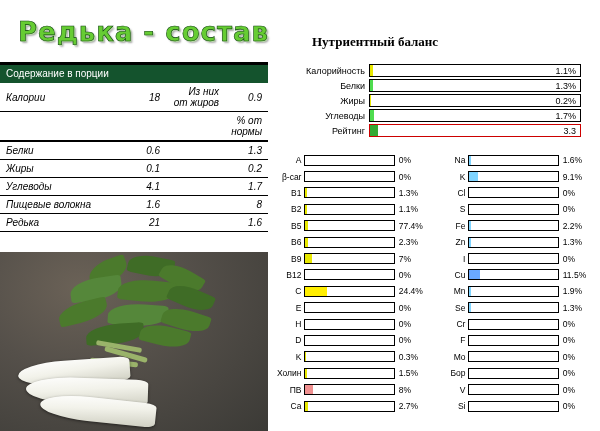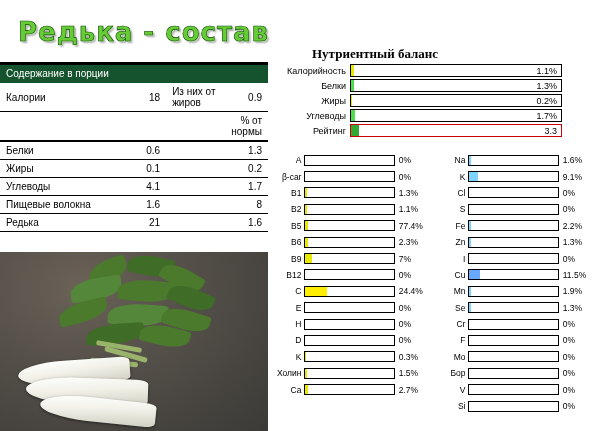--- a/index.html
+++ b/index.html
@@ -33,29 +33,29 @@
   #facts{
     position:absolute;left:0;top:62px;width:268px;
     background:#ffffff;
     border-top:3px solid #000;
   }
   #facts .hdr{
     background:#14532d;color:#fff;font-size:10px;
     padding:3px 6px 4px 6px;
   }
   #facts table{
-    border-collapse:collapse;width:100%;font-size:10px;
+    border-collapse:collapse;width:100%;font-size:10px;font-style:italic;
   }
   #facts td{
     padding:3px 6px;border-bottom:1px solid #000;
   }
   .r{text-align:right;}
   .c-lbl{width:46%;}
   .c-v1{width:16%;text-align:right;}
-  .c-mid{width:22%;}
+  .c-mid{width:22%;text-align:right;}
   .c-v2{width:16%;text-align:right;margin-top:11px;}
   #facts .normrow td{border-bottom:2px solid #000;}
   
   #photo{
     position:absolute;left:0;top:252px;width:268px;height:179px;
     background:
       radial-gradient(ellipse at 30% 20%, #6b6257 0%, #55504a 40%, #3b3a36 100%);
     overflow:hidden;
   }
   .leafgrp{position:absolute;}
@@ -67,26 +67,26 @@
   .stem{position:absolute;background:#9ab36a;border-radius:2px;}
   .radish{
     position:absolute;
     background:linear-gradient(175deg,#ffffff 0%, #f2f2ea 45%, #cfcfc2 100%);
     border-radius:50% 12% 12% 50%/60% 20% 20% 60%;
     box-shadow:0 1px 3px rgba(0,0,0,.5);
   }
   
   #right{position:absolute;left:272px;top:0;width:328px;height:431px;}
   #nb-title{
-    position:absolute;left:40px;top:46px;
+    position:absolute;left:40px;top:34px;
     font-size:13px;font-weight:bold;font-family:"Liberation Serif",serif;
   }
   
   #macro{position:absolute;left:0px;top:63px;width:328px;}
-  .mrow{height:15px;display:flex;align-items:center;margin-bottom:0px;}
+  .mrow{height:15px;display:flex;align-items:center;margin-bottom:0px;justify-content:center;}
   .mlbl{width:74px;text-align:right;padding-right:4px;font-size:9px;}
   .mbarbox{
     position:relative;width:212px;height:13px;border:1px solid #000;
     background:#fff;box-sizing:border-box;
   }
   .mbarbox.hl{border:1px solid #cc0000;}
   .mfill{position:absolute;left:0;top:0;bottom:0;}
   .mval{position:absolute;right:4px;top:1px;font-size:9px;}
   
   #micro{position:absolute;left:0px;top:152px;width:328px;display:flex;}
@@ -320,20 +320,27 @@
           <div class="mival">0.3%</div>
         </div>
       <div class="mirow">
           <div class="milbl">Холин</div>
           <div class="mibox">
             <div class="mifill" style="width:2px;background:#e8e800;"></div>
           </div>
           <div class="mival">1.5%</div>
         </div>
       <div class="mirow">
+          <div class="milbl">ПВ</div>
+          <div class="mibox">
+            <div class="mifill" style="width:8px;background:#f09090;"></div>
+          </div>
+          <div class="mival">8%</div>
+        </div>
+      <div class="mirow">
           <div class="milbl">Ca</div>
           <div class="mibox">
             <div class="mifill" style="width:3px;background:#e8e800;"></div>
           </div>
           <div class="mival">2.7%</div>
         </div>
       <div class="mirow"></div>
     </div>
 
     <div class="mcol">

